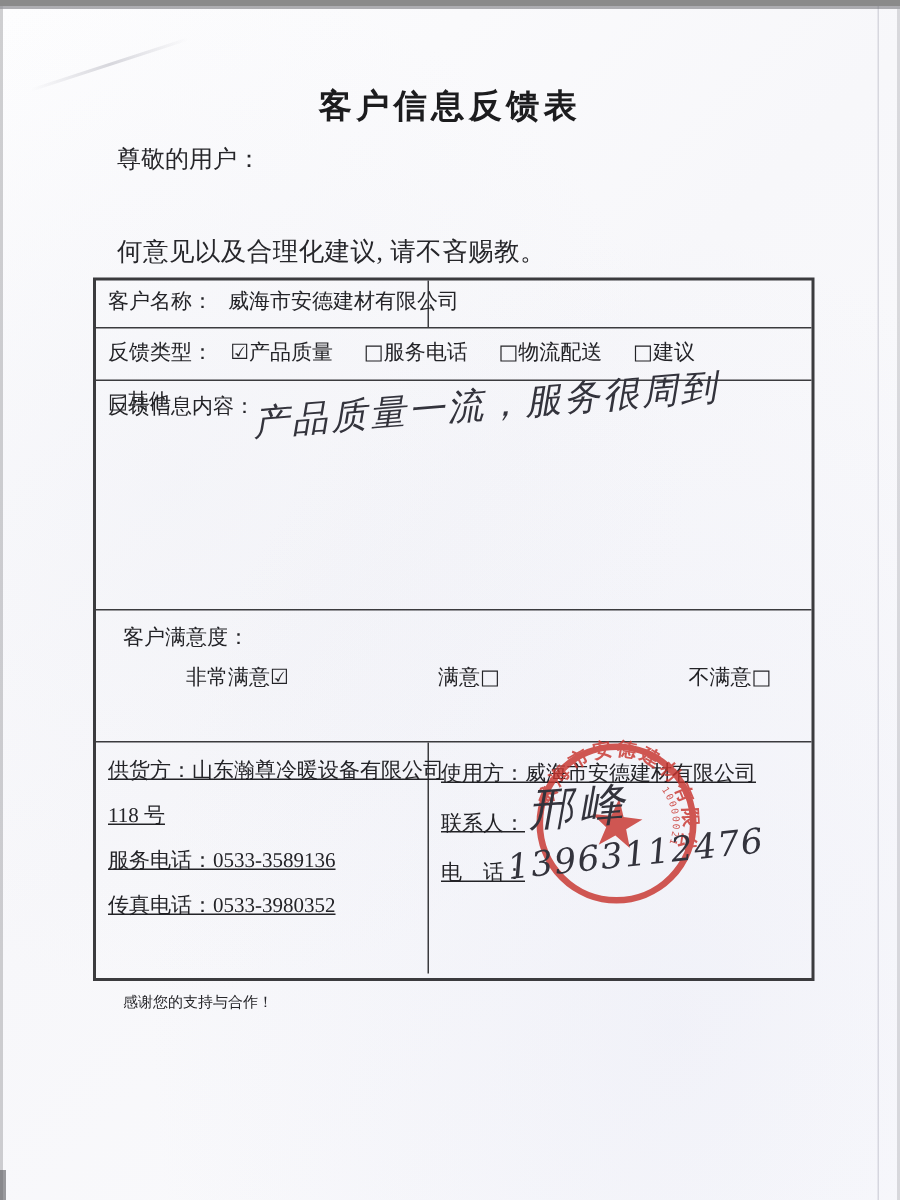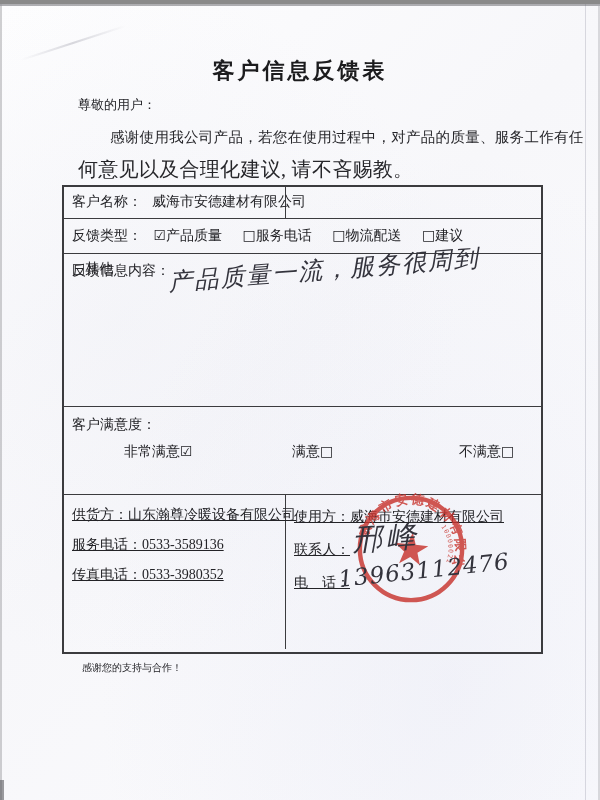--- a/index.html
+++ b/index.html
@@ -25,35 +25,35 @@
   .crease-right { position:absolute; left:585px; top:0; width:1px; height:800px; background:rgba(175,175,188,0.45); }
   .crease-topleft { position:absolute; left:18px; top:38px; width:110px; height:2px;
     background:linear-gradient(90deg, transparent, rgba(160,160,172,0.4), transparent);
     transform:rotate(-18deg); }
   .notch-bottomleft { position:absolute; left:0; bottom:0; width:4px; height:24px; background:rgba(90,90,95,0.6); }
 
   .title {
     position:absolute; left:0; top:52px; width:600px; text-align:center;
     font-size:22px; font-weight:700; letter-spacing:3px; color:#1c1c1e;
   }
-  .greeting { position:absolute; left:78px; top:92px; font-size:13px; color:#26262a; }
+  .greeting { position:absolute; left:78px; top:92px; font-size:16px; color:#26262a; }
   .intro1 { position:absolute; left:110px; top:124px; font-size:14.5px; color:#26262a; letter-spacing:0.3px; }
-  .intro2 { position:absolute; left:78px; top:152px; font-size:20px; color:#26262a; letter-spacing:0.3px;text-align:center; }
+  .intro2 { position:absolute; left:78px; top:152px; font-size:17px; color:#26262a; letter-spacing:0.3px;text-align:center; }
   .closing { position:absolute; left:82px; top:657px; font-size:10px; color:#26262a; }
 
   .ftable {
     position:absolute; left:62px; top:181px; width:481px; height:469px;
     border:2px solid #3b3b3e; font-size:14px; color:#232327;
   }
   .row { position:relative; width:100%; }
   .row + .row { border-top:1.5px solid #3b3b3e; }
   .r1 { height:31px; display:flex; }
   .r2 { height:35px; line-height:33px; padding-left:8px; }
   .r3 { height:153px; }
-  .r4 { height:88px; }
+  .r4 { height:88px;padding-left:10px; }
   .r5 { height:155px; display:flex; }
   .cell-left { width:222px; border-right:1.5px solid #3b3b3e; height:100%; }
   .cell-right { flex:1; height:100%; }
   .r1 .cell-left, .r1 .cell-right { line-height:29px; padding-left:8px; white-space:nowrap; }
   .val { margin-left:10px; }
   .opt { margin-right:17px; white-space:nowrap; }
   .box { font-family:"DejaVu Sans", sans-serif; font-size:14px; }
   .r3-label { padding:8px 0 0 8px; }
   .r4-label { padding:9px 0 0 8px; }
   .sat-opt { position:absolute; top:36px; white-space:nowrap; }
@@ -72,21 +72,20 @@
 
   .seal { position:absolute; left:352px; top:486px; z-index:3; opacity:0.82; }
 </style>
 </head>
 <body>
 
 <div class="paper">
 
   <div class="title">客户信息反馈表</div>
   <div class="greeting">尊敬的用户：</div>
-  <div class="intro1">感谢使用我公司产品，若您在使用过程中，对产品的质量、服务工作有任</div>
   <div class="intro2">何意见以及合理化建议, 请不吝赐教。</div>
 
   <div class="ftable">
 
     <div class="row r1">
       <div class="cell-left">
         <span>客户名称：</span><span class="val">威海市安德建材有限公司</span>
       </div>
     </div>
 
@@ -106,20 +105,21 @@
     <div class="row r4">
       <div class="r4-label">客户满意度：</div>
       <span class="sat-opt sat-1"><span>非常满意</span><span class="box">☑</span></span>
       <span class="sat-opt sat-2"><span>满意</span><span class="box">□</span></span>
       <span class="sat-opt sat-3"><span>不满意</span><span class="box">□</span></span>
     </div>
 
     <div class="row r5">
       <div class="cell-left party-cell">
         <div class="line"><span>供货方：</span><span>山东瀚尊冷暖设备有限公司</span></div>
+        <div class="line">118 号</div>
         <div class="line"><span>服务电话：</span><span>0533-3589136</span></div>
         <div class="line"><span>传真电话：</span><span>0533-3980352</span></div>
       </div>
       <div class="cell-right party-cell">
         <div class="line"><span>使用方：</span><span>威海市安德建材有限公司</span></div>
         <div class="line"><span>联系人：</span></div>
         <div class="line"><span>电　话：</span></div>
       </div>
     </div>
 

